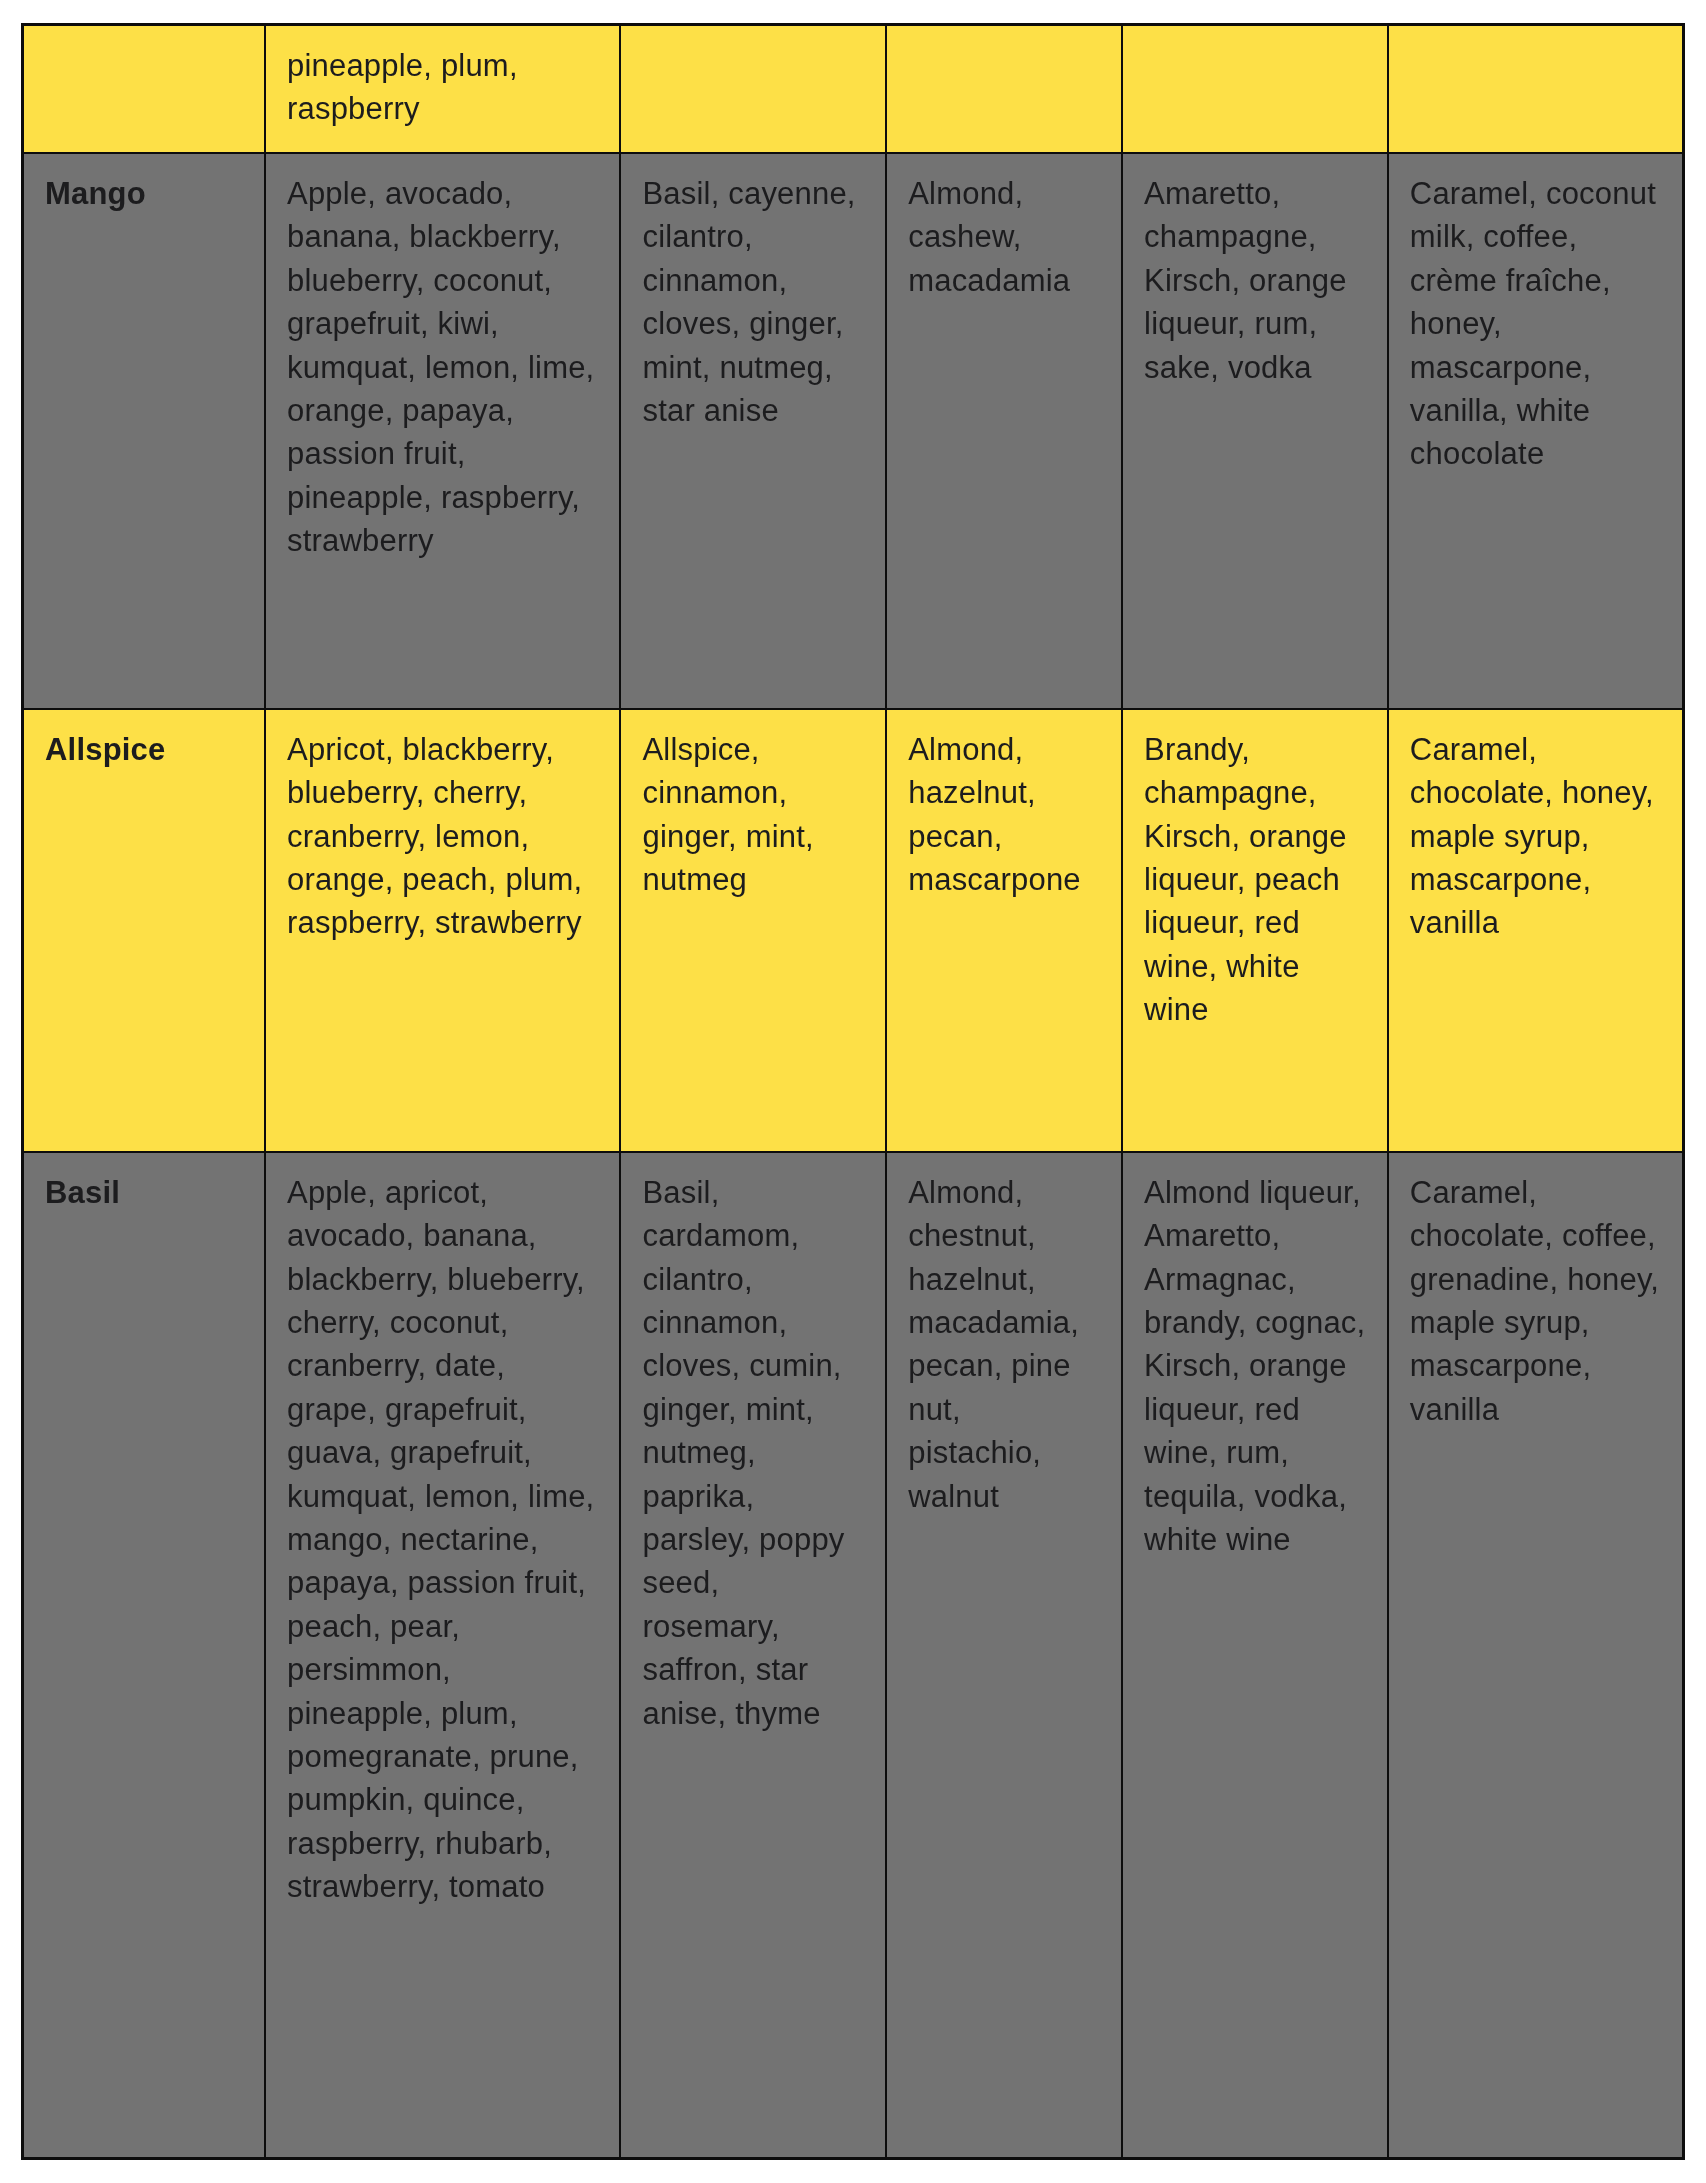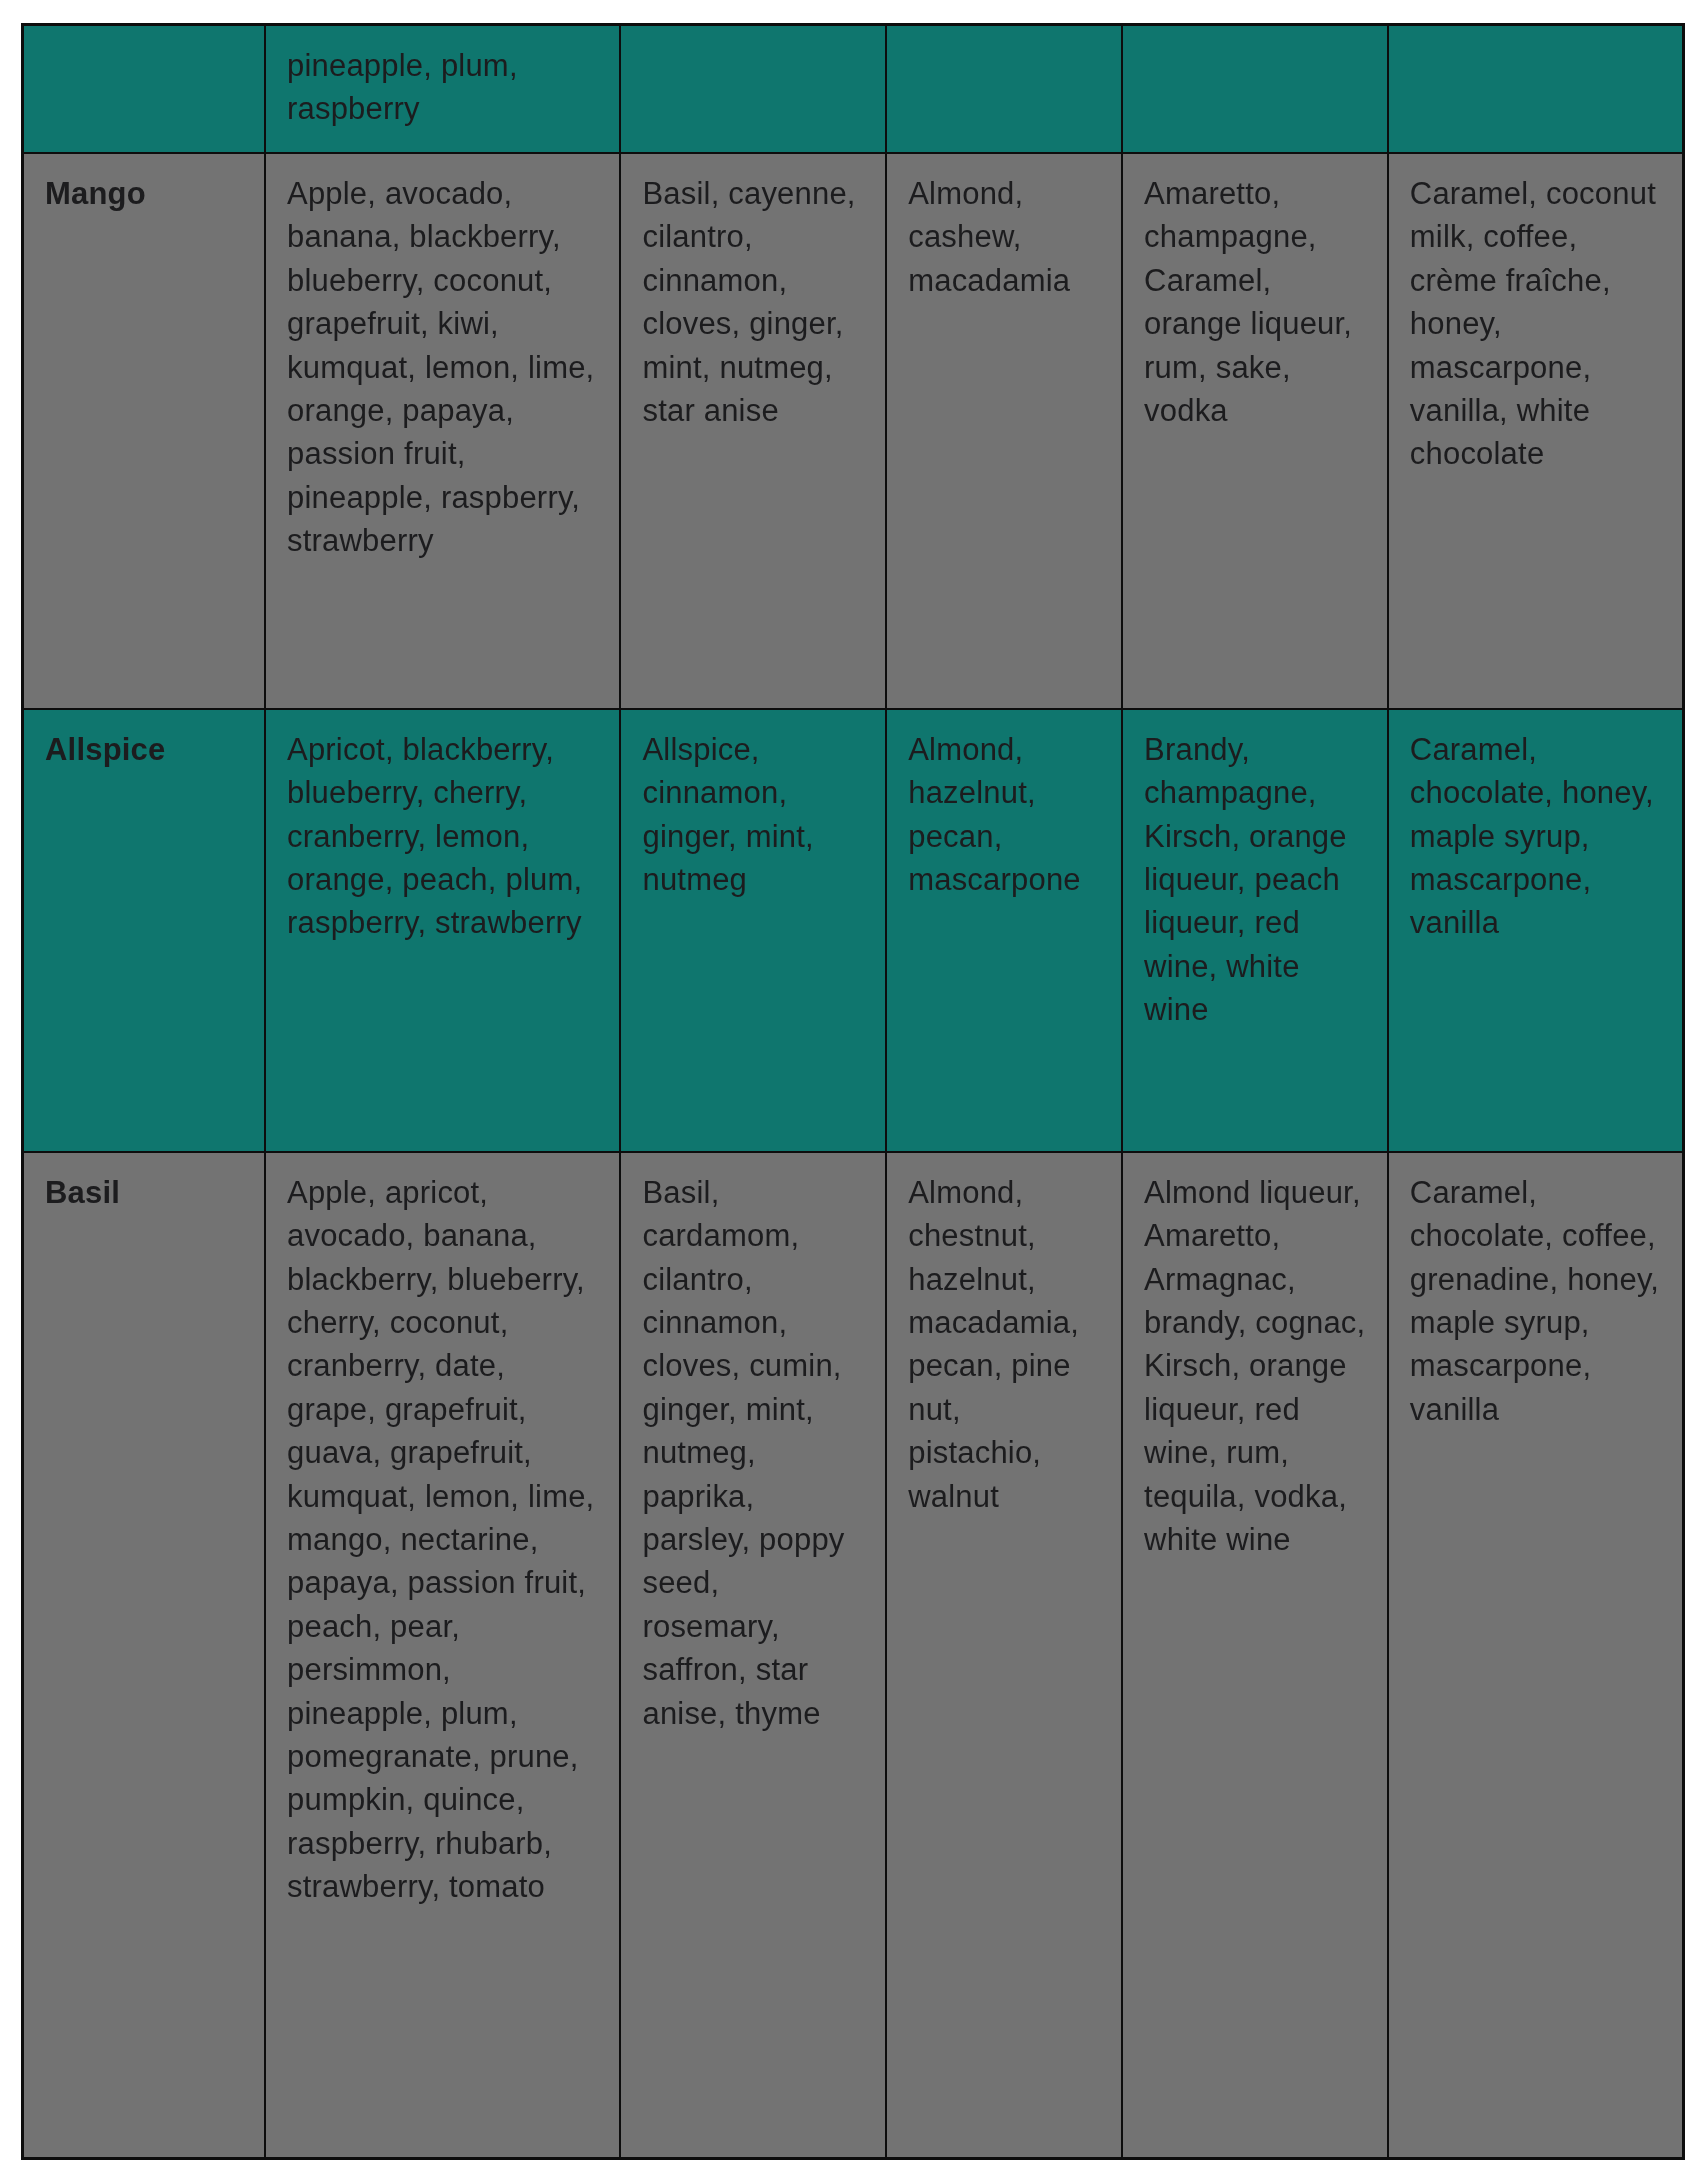--- a/index.html
+++ b/index.html
@@ -33,21 +33,21 @@
     word-wrap: break-word;
   }
   td.fruit-label {
     font-weight: 700;
     color: #111111;
   }
   tr.shaded {
     background: #737373;
   }
   tr.plain {
-    background: #0f766e;
+    background: #fde047;
   }
   tr.partial-row td {
     height: 90px;
   }
 </style>
 </head>
 <body>
 
 <div class="page">
   <table class="pairing">
@@ -66,21 +66,21 @@
         <td></td>
         <td></td>
         <td></td>
         <td></td>
       </tr>
       <tr class="shaded">
         <td class="fruit-label">Mango</td>
         <td>Apple, avocado, banana, blackberry, blueberry, coconut, grapefruit, kiwi, kumquat, lemon, lime, orange, papaya, passion fruit, pineapple, raspberry, strawberry</td>
         <td>Basil, cayenne, cilantro, cinnamon, cloves, ginger, mint, nutmeg, star anise</td>
         <td>Almond, cashew, macadamia</td>
-        <td>Amaretto, champagne, Caramel, orange liqueur, rum, sake, vodka</td>
+        <td>Amaretto, champagne, Kirsch, orange liqueur, rum, sake, vodka</td>
         <td>Caramel, coconut milk, coffee, crème fraîche, honey, mascarpone, vanilla, white chocolate</td>
       </tr>
       <tr class="plain">
         <td class="fruit-label">Allspice</td>
         <td>Apricot, blackberry, blueberry, cherry, cranberry, lemon, orange, peach, plum, raspberry, strawberry</td>
         <td>Allspice, cinnamon, ginger, mint, nutmeg</td>
         <td>Almond, hazelnut, pecan, mascarpone</td>
         <td>Brandy, champagne, Kirsch, orange liqueur, peach liqueur, red wine, white wine</td>
         <td>Caramel, chocolate, honey, maple syrup, mascarpone, vanilla</td>
       </tr>

